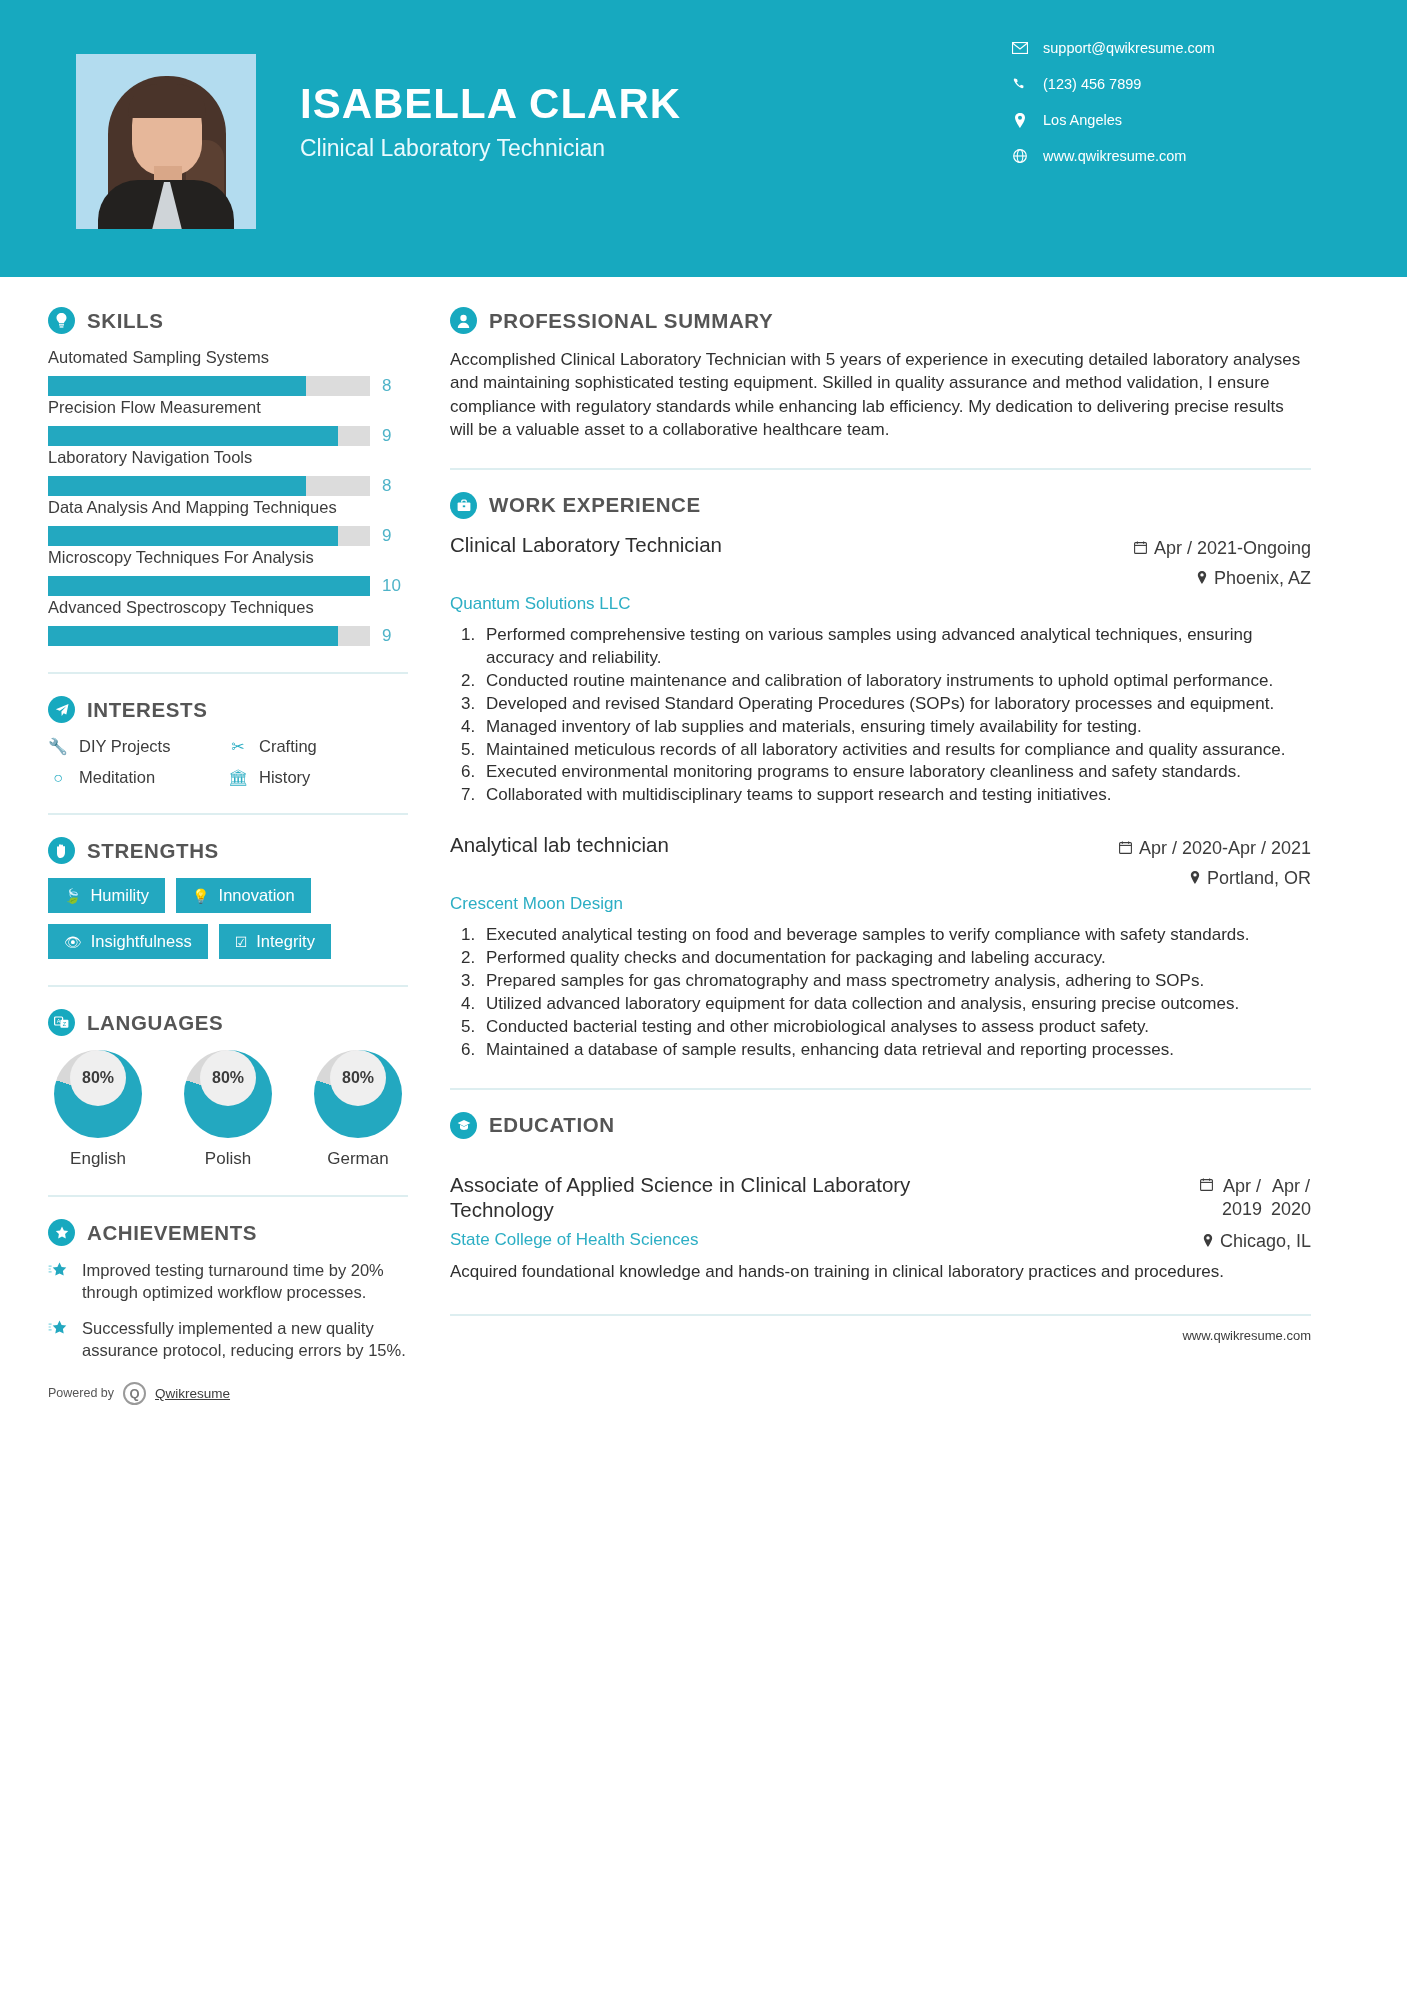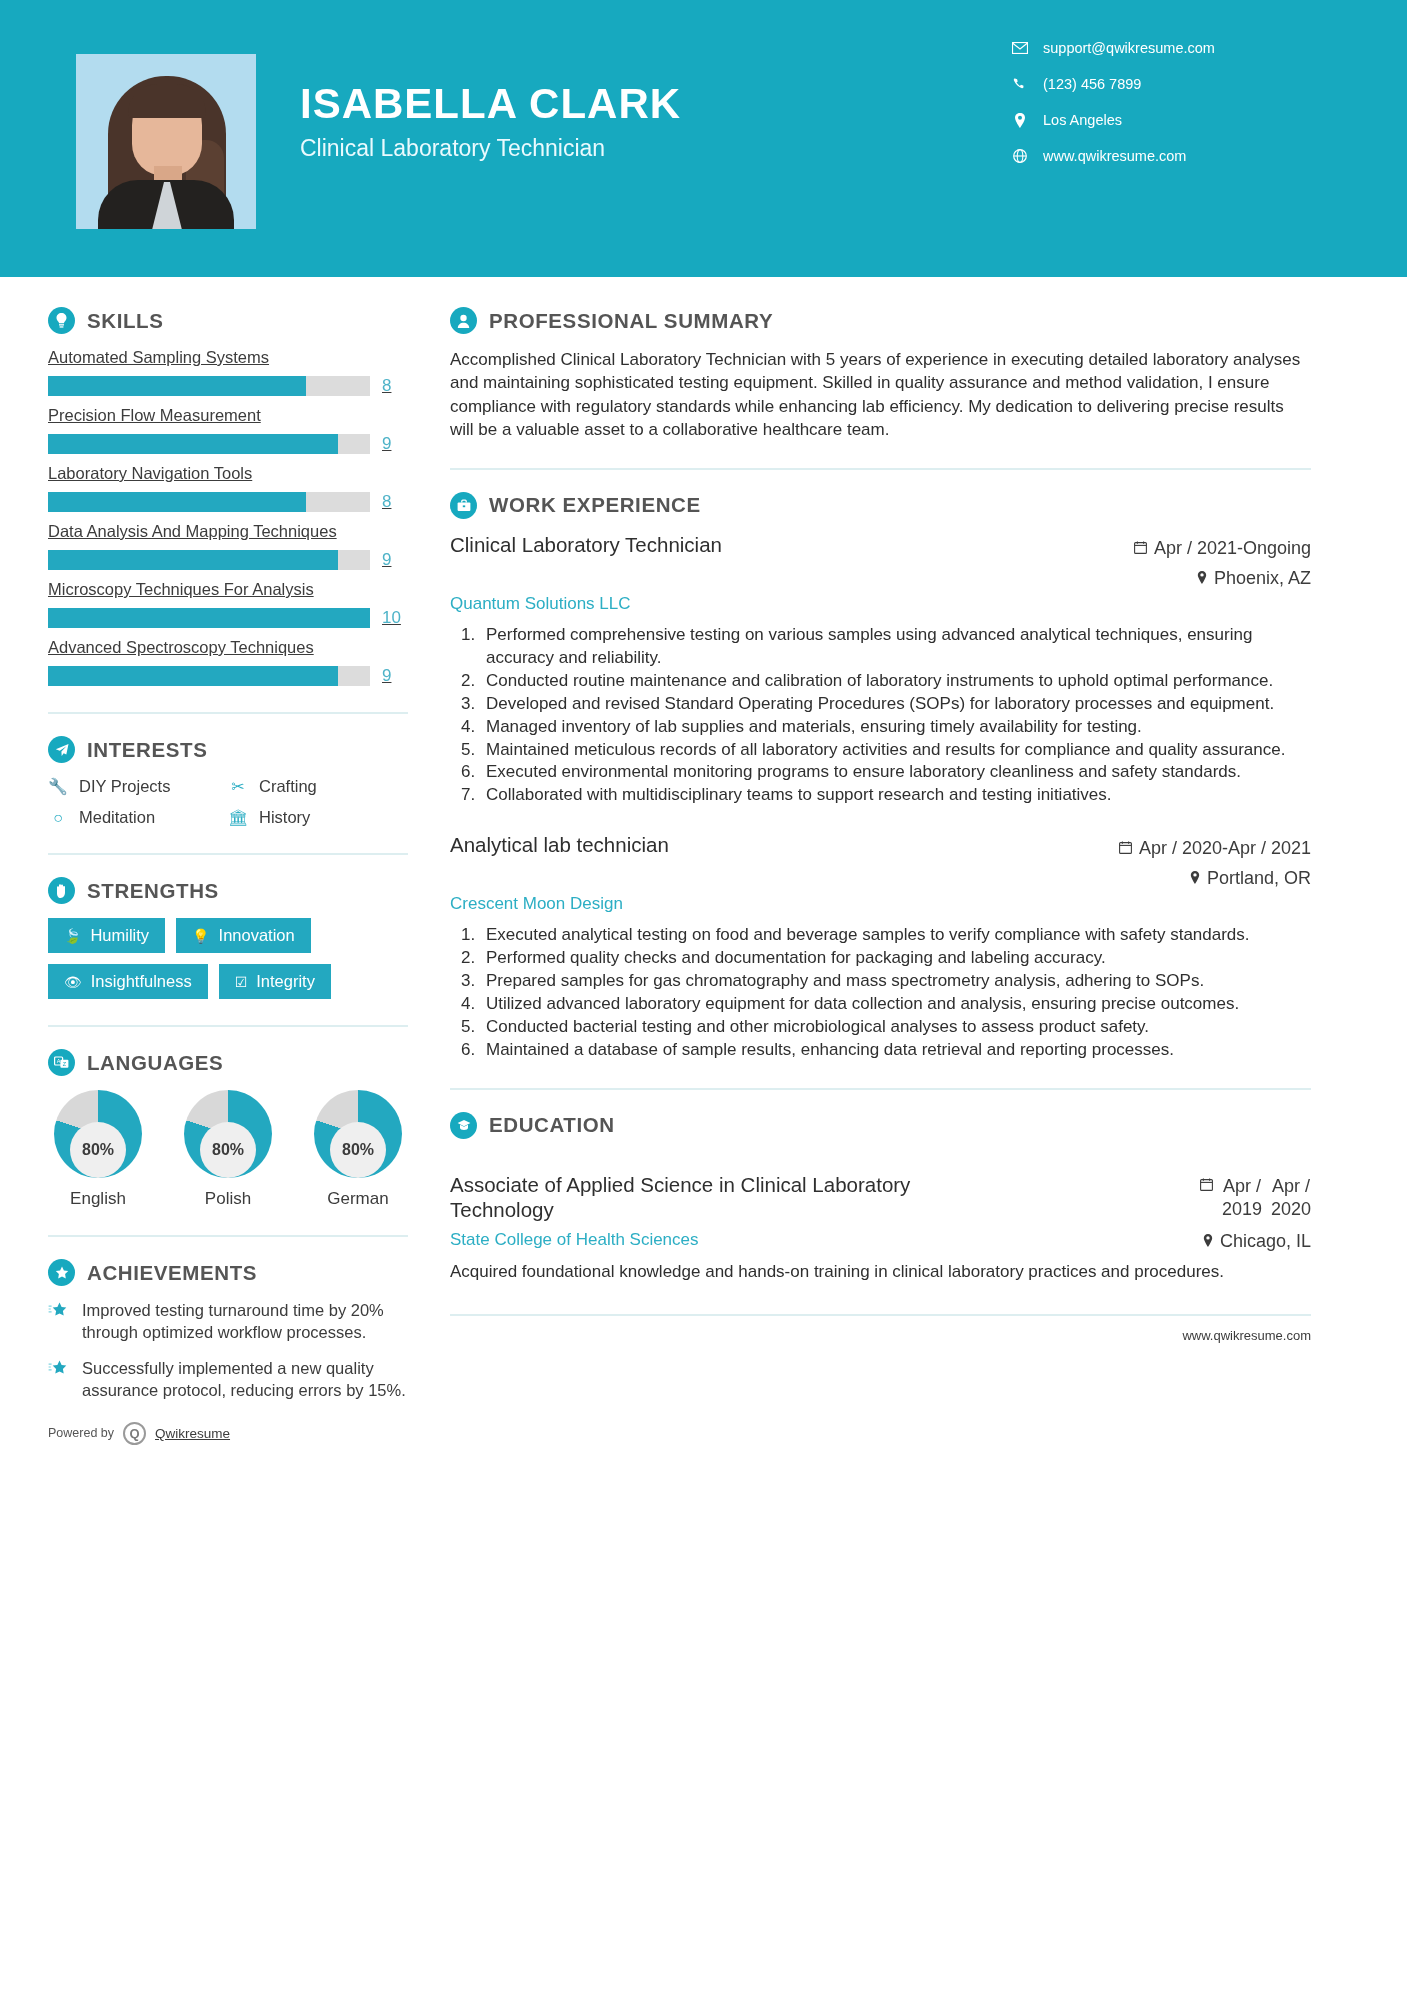--- a/index.html
+++ b/index.html
@@ -92,21 +92,21 @@
     background: #17a9bf; color: #fff;
     display: flex; align-items: center; justify-content: center;
     font-size: 14px; flex: 0 0 27px;
   }
   .sec-title {
     font-size: 20.5px; font-weight: bold; letter-spacing: .6px; color: #555;
   }
   .divider { height: 2px; background: #ddeef0; margin: 26px 0 22px 0; }
 
   
-  .skill { margin-bottom: 10px; text-decoration: underline; }
+  .skill { margin-bottom: 2px; }
   .skill-name { font-size: 16.5px; color: #3c3c3c; margin-bottom: 9px; }
   .skill-bar-row { display: flex; align-items: center; gap: 12px; }
   .skill-track {
     flex: 1; height: 20px; background: #dcdcdc; position: relative;
   }
   .skill-fill { height: 100%; background: #23a8c0; }
   .skill-val { font-size: 17px; color: #4eb3c8; width: 26px; }
 
   
   .interests-grid {
@@ -123,21 +123,21 @@
     background: #23a8c0; color: #fff; font-size: 16.5px;
     padding: 8px 16px; display: flex; align-items: center; gap: 9px;
   }
   .strength-chip .sicon { font-size: 14px; }
 
   
   .lang-row { display: flex; gap: 30px; margin-top: 10px; }
   .lang-item { width: 103px; text-align: center; }
   .donut {
     width: 88px; height: 88px; border-radius: 50%; margin: 0 auto;
-    display: flex; align-items: flex-end; justify-content: center; position: relative;
+    display: flex; align-items: flex-start; justify-content: center; position: relative;
   }
   .donut-inner {
     width: 56px; height: 56px; border-radius: 50%; background: #efefef;
     display: flex; align-items: center; justify-content: center;
     font-size: 16px; font-weight: bold; color: #3c3c3c;
   }
   .lang-label { margin-top: 11px; font-size: 17px; color: #3c3c3c; }
 
   
   .ach-item { display: flex; gap: 12px; margin-bottom: 14px; }

